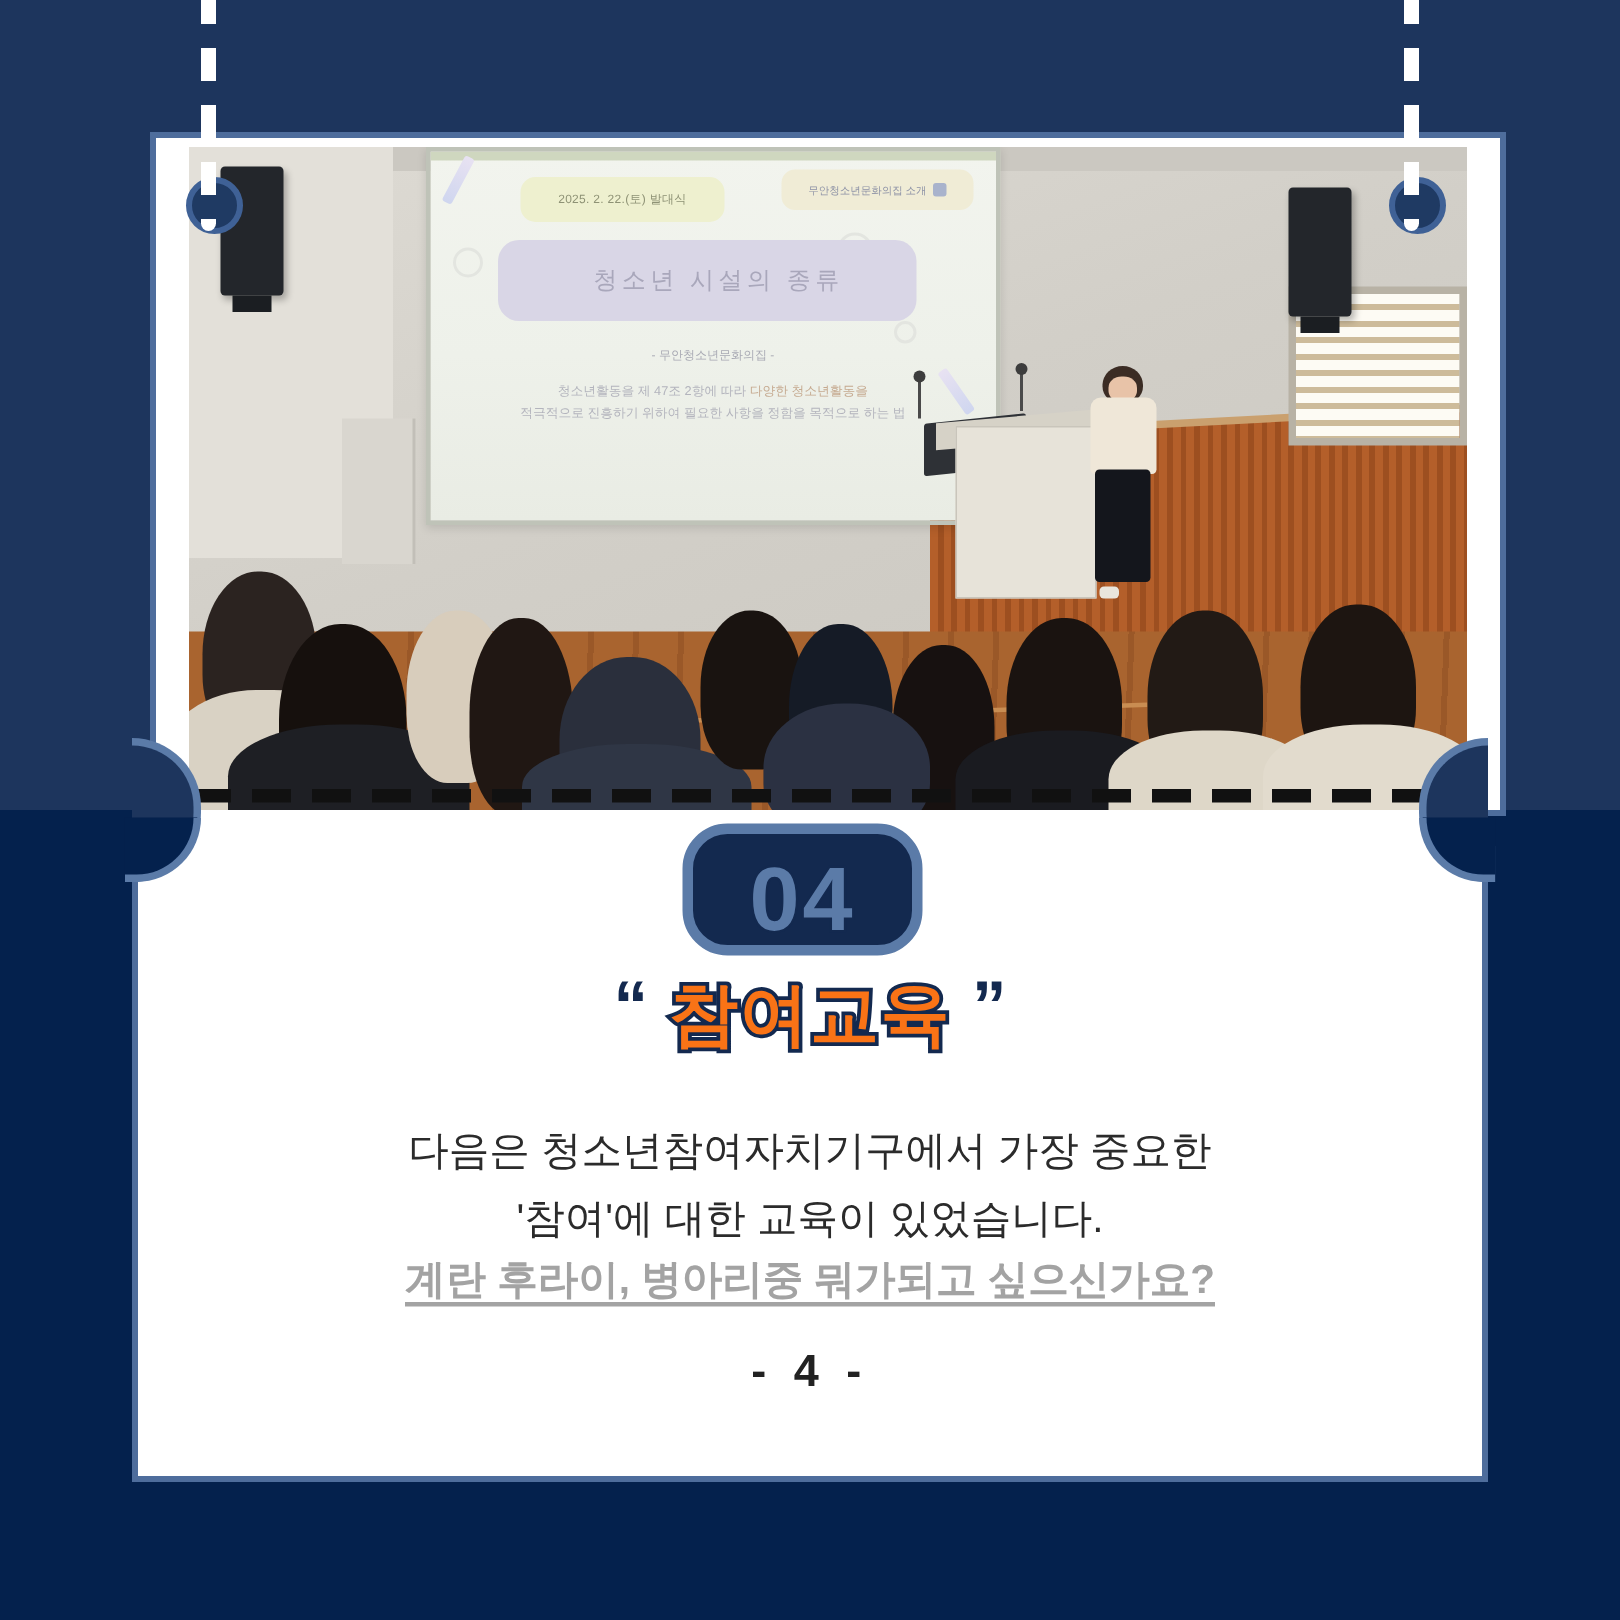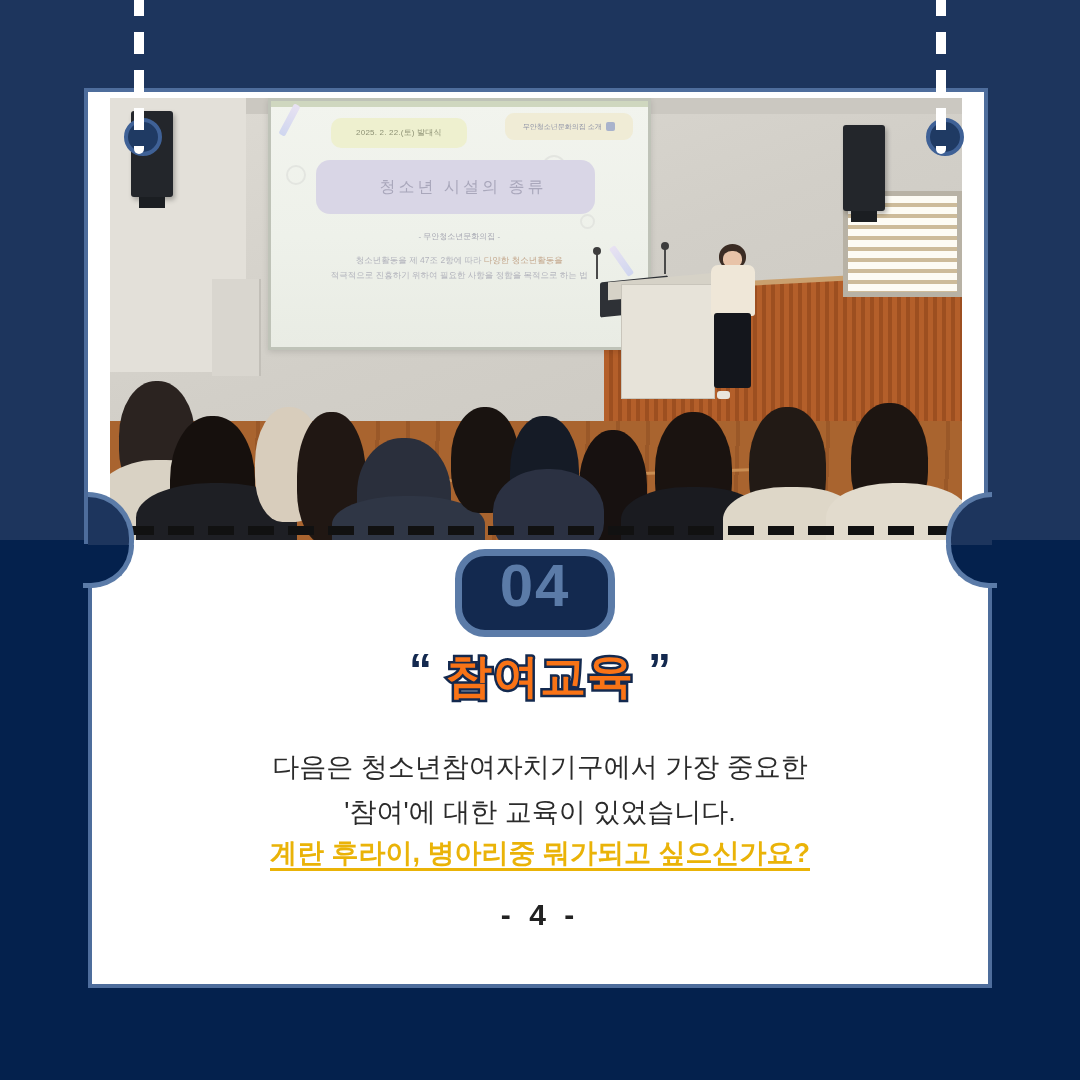--- a/index.html
+++ b/index.html
@@ -24,21 +24,21 @@
     position:absolute;top:-6px;width:10px;height:160px;
     background:repeating-linear-gradient(to bottom,#ffffff 0 22px,rgba(0,0,0,0) 22px 38px);
     border-radius:6px;
     z-index:9;
   }
   .v-dash.left{left:134px;}
   .v-dash.right{left:936px;}
 
   
   .photo-frame{
-    position:absolute;left:84px;top:88px;
+    position:absolute;left:100px;top:88px;
     width:904px;height:456px;
     background:#ffffff;
     border:4px solid #4e6d9c;
     box-sizing:border-box;
     overflow:hidden;
     z-index:4;
   }
   .photo{
     position:absolute;left:22px;top:6px;right:22px;bottom:0;
     overflow:hidden;
@@ -163,21 +163,21 @@
   .tab.right{left:946px;border-radius:48px 0 0 48px;border-right:none;}
   .tab .half{position:absolute;left:-5px;right:-5px;top:48px;bottom:-5px;background:#04214d;border:5px solid #5b7ba8;border-top:none;box-sizing:border-box;}
   .tab.left .half{border-radius:0 0 48px 0;border-left:none;}
   .tab.right .half{border-radius:0 0 0 48px;border-right:none;}
 
   
   .num-badge{
     position:absolute;left:455px;top:549px;width:160px;height:88px;
     background:#13294f;border:7px solid #5b7ba8;border-radius:30px;
     box-sizing:border-box;
-    display:flex;align-items:flex-start;justify-content:center;
+    display:flex;align-items:flex-end;justify-content:center;
     z-index:10;
   }
   .num-badge span{
     font-size:60px;font-weight:800;color:#5b7ba8;letter-spacing:2px;
     -webkit-text-stroke:3px #13294f;paint-order:stroke fill;
     line-height:1;
   }
 
   
   .headline-row{
@@ -193,21 +193,21 @@
     line-height:1.05;
   }
 
   
   .body-copy{
     position:absolute;left:0;top:745px;width:1080px;text-align:center;
     font-size:27px;line-height:1.65;color:#2b2b2b;z-index:10;
   }
   .emph{
     position:absolute;left:0;top:835px;width:1080px;text-align:center;
-    font-size:27px;font-weight:800;color:#eab308;
+    font-size:27px;font-weight:800;color:#a3a3a3;
     text-decoration:underline;text-underline-offset:6px;text-decoration-thickness:3px;
     z-index:10;
   }
   .pagenum{
     position:absolute;left:0;top:898px;width:1080px;text-align:center;
     font-size:30px;font-weight:800;color:#222222;letter-spacing:5px;z-index:10;
   }
 </style>
 </head>
 <body>

